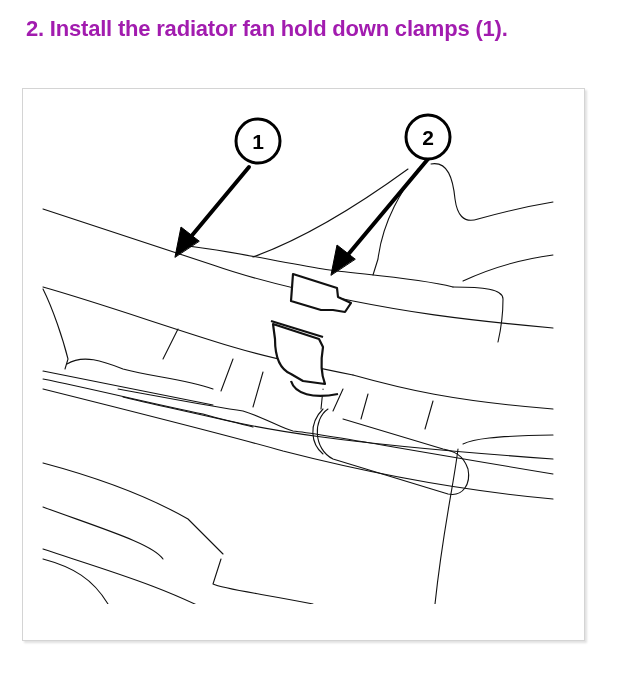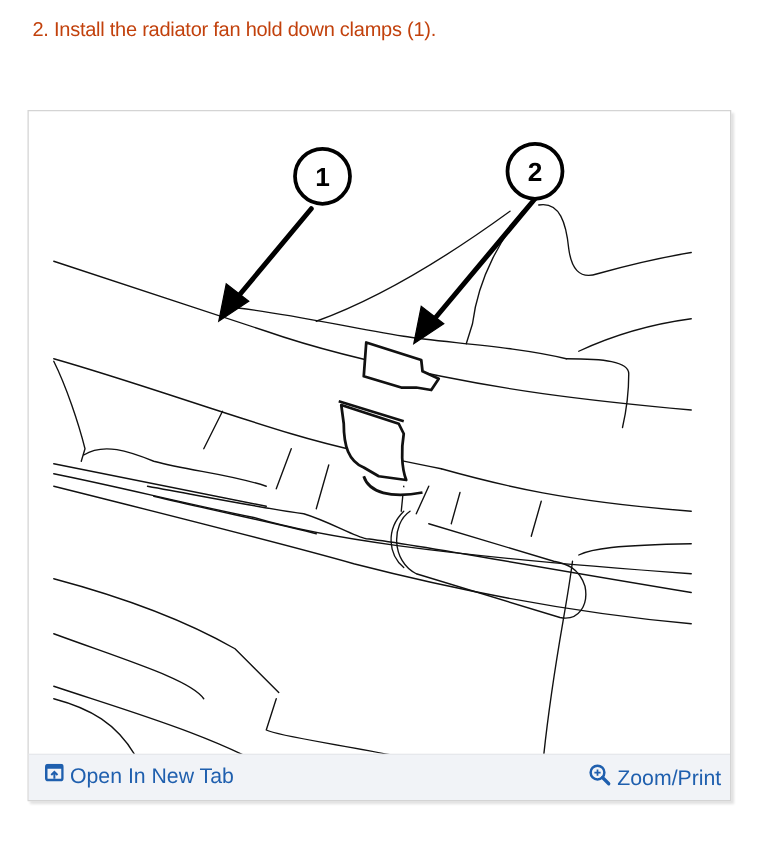--- a/index.html
+++ b/index.html
@@ -1,19 +1,19 @@
 <!DOCTYPE html>
 <html><head>
   <meta charset="utf-8">
   <style>
     html, body { margin: 0; padding: 0; background: #ffffff; }
     body { width: 626px; height: 675px; position: relative; overflow: hidden;
            font-family: "Liberation Sans", "DejaVu Sans", sans-serif; }
-    .step-text { position: absolute; left: 26px; top: 16px; font-size: 16px; color: #c2410c;
-                 letter-spacing: -0.2px; }
+    .step-text { position: absolute; left: 26px; top: 16px; font-size: 22px; color: #a21caf;
+                 letter-spacing: -0.2px; font-weight: bold; }
     .figure-box { position: absolute; left: 22px; top: 88px; width: 561px; height: 551px;
                   border: 1px solid #d4d4d4; background: #fff;
                   box-shadow: 2px 2px 2px rgba(0,0,0,0.12); }
     .figure-img { position: absolute; left: 0; top: 0; width: 561px; height: 515px; }
     .figure-footer { position: absolute; left: 0; bottom: 0; width: 561px; height: 36px;
                      background: #f1f3f7; border-top: 1px solid #e6e8ec; }
     .footer-link { position: absolute; top: 7px; font-size: 17px; color: #1f5fae;
                    cursor: pointer; display: flex; align-items: center; text-decoration: none; }
     .open-link { left: 13px; }
     .zoom-link { right: 7px; }
@@ -84,35 +84,13 @@
     <g>
       <circle cx="235" cy="52" r="22" fill="#fff" stroke="#000" stroke-width="3"></circle>
       <text x="235" y="60" text-anchor="middle" font-family="Liberation Sans, sans-serif" font-weight="bold" font-size="21" fill="#000">1</text>
     </g>
     <g>
       <circle cx="405" cy="48" r="22" fill="#fff" stroke="#000" stroke-width="3"></circle>
       <text x="405" y="56" text-anchor="middle" font-family="Liberation Sans, sans-serif" font-weight="bold" font-size="21" fill="#000">2</text>
     </g>
   </svg>
 
-  <div class="figure-footer">
-    <a class="footer-link open-link">
-      <span class="ico">
-        <svg width="15" height="15" viewBox="0 0 15 15">
-            <rect x="1" y="1" width="13" height="12" rx="1.5" fill="none" stroke="#1f5fae" stroke-width="2"></rect>
-            <rect x="1" y="1" width="13" height="3" fill="#1f5fae"></rect>
-            <path d="M7.5 12 L7.5 7 M5 9 L7.5 6.5 L10 9" stroke="#1f5fae" stroke-width="1.6" fill="none"></path>
-          </svg>
-      </span>
-      <span>Open In New Tab</span>
-    </a>
-    <a class="footer-link zoom-link">
-      <span class="ico">
-        <svg width="18" height="18" viewBox="0 0 18 18">
-            <circle cx="7" cy="7" r="5.5" fill="none" stroke="#1f5fae" stroke-width="2"></circle>
-            <path d="M7 4.5 V9.5 M4.5 7 H9.5" stroke="#1f5fae" stroke-width="1.4"></path>
-            <path d="M11 11 L16 16" stroke="#1f5fae" stroke-width="2.6" stroke-linecap="round"></path>
-          </svg>
-      </span>
-      <span>Zoom/Print</span>
-    </a>
-  </div>
 </div>
 
 </body></html>

